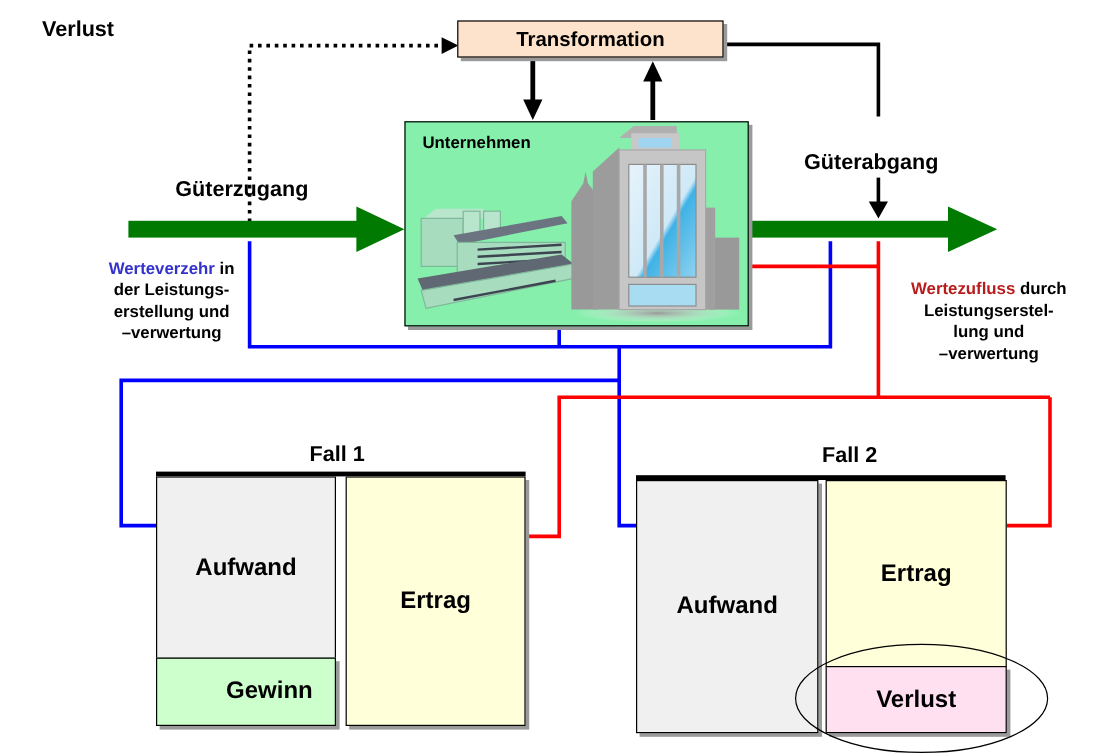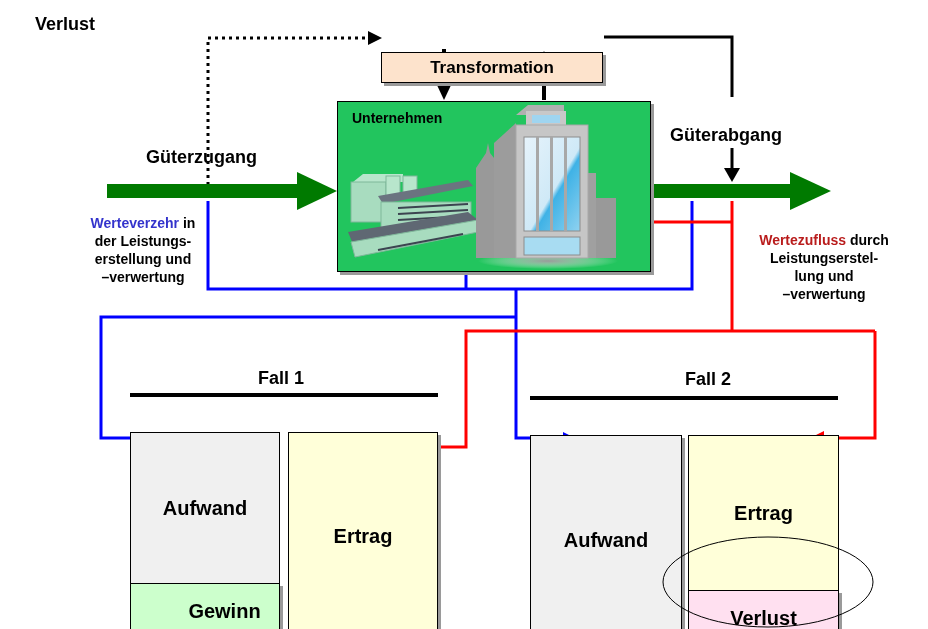--- a/index.html
+++ b/index.html
@@ -6,21 +6,21 @@
   body { width: 928px; height: 629px; position: relative; overflow: hidden;
          font-family: "Liberation Sans", sans-serif; font-weight: bold; color: #000; }
   #stage { position: absolute; left: 0; top: 0; }
   .txt { position: absolute; white-space: nowrap; font-weight: bold; }
   .t-title { font-size: 18px; }
   .t-label { font-size: 18px; }
   .t-small { font-size: 14px; line-height: 18px; white-space: normal; text-align: center; }
   .t-box { font-size: 20px; }
   .box { position: absolute; box-sizing: border-box; border: 1px solid #000;
          box-shadow: 3px 3px 0 #9a9a9a; }
-  .center { display: flex; align-items: center; justify-content: center; margin-top: 35px; }
+  .center { display: flex; align-items: center; justify-content: center; }
   .blue { color: #3333cc; }
   .red { color: #ff3300; }
 </style>
 </head>
 <body>
 
 <svg id="stage" width="928" height="629" viewBox="0 0 928 629">
   <defs>
     <marker id="ah-black" markerWidth="8" markerHeight="8" refX="6" refY="4" orient="auto" markerUnits="userSpaceOnUse">
         <path d="M0,0 L8,4 L0,8 z" fill="#000"></path>
@@ -77,21 +77,21 @@
   <rect x="130" y="393" width="308" height="4" fill="#000"></rect>
   <rect x="530" y="396" width="308" height="4" fill="#000"></rect>
 </svg>
 
 <div class="txt t-title" style="left:35px; top:14px;">Verlust</div>
 
 <div class="box center" style="left: 381px; top: 17px; width: 222px; height: 31px; background: rgb(253, 227, 204);" id="trans-box">
   <span class="t-label" style="font-size:17px;">Transformation</span>
 </div>
 
-<div class="box" style="left:337px; top:101px; width:314px; height:171px; background:#22c55e;">
+<div class="box" style="left:337px; top:101px; width:287px; height:171px; background:#86efac;">
   <span class="txt" style="left:14px; top:8px; font-size:14px;">Unternehmen</span>
 
   <svg style="position:absolute; left:5px; top:60px;" width="140" height="100" viewBox="0 0 140 100">
     <polygon points="10,20 20,12 60,12 60,20" fill="#b8e6cc"></polygon>
     <rect x="8" y="20" width="35" height="40" fill="#a8dcbf" stroke="#7fb79a"></rect>
     <rect x="43" y="14" width="14" height="20" fill="#b8e6cc" stroke="#7fb79a"></rect>
     <rect x="60" y="14" width="14" height="20" fill="#b8e6cc" stroke="#7fb79a"></rect>
     <polygon points="35,34 125,18 130,24 40,42" fill="#6b7480"></polygon>
     <rect x="38" y="40" width="90" height="30" fill="#a8dcbf" stroke="#7fb79a"></rect>
     <g stroke="#3c4450" stroke-width="2">

